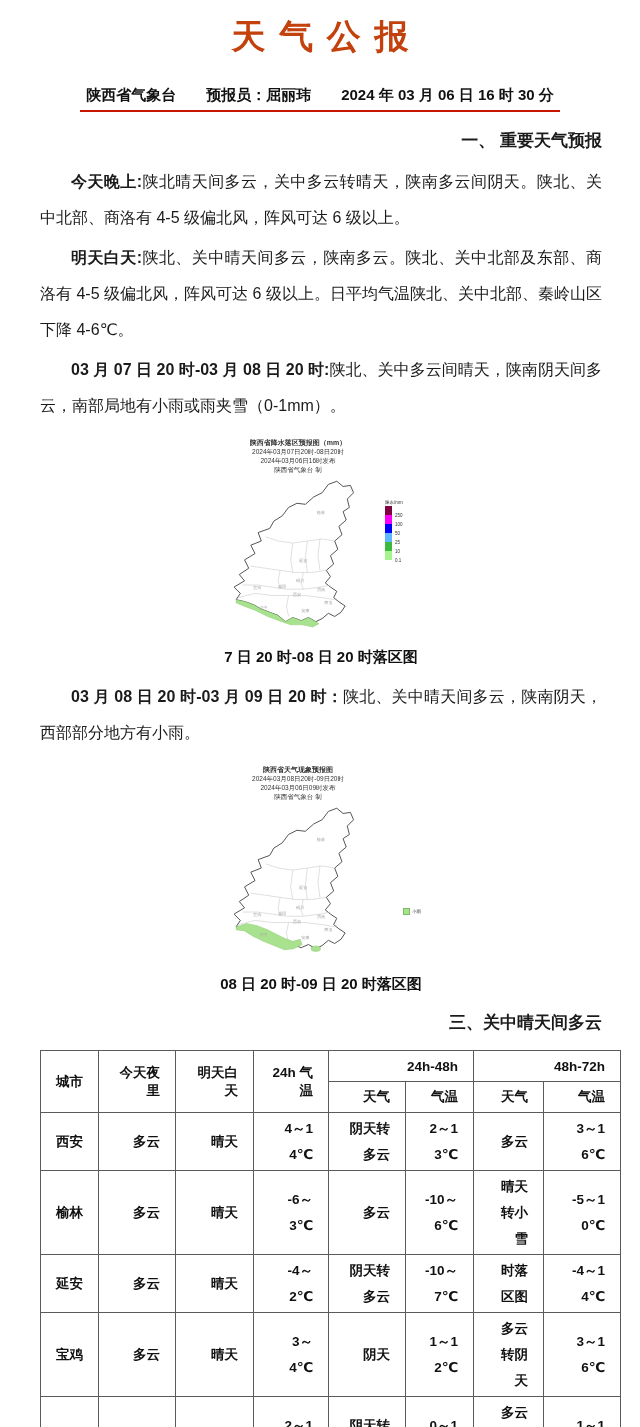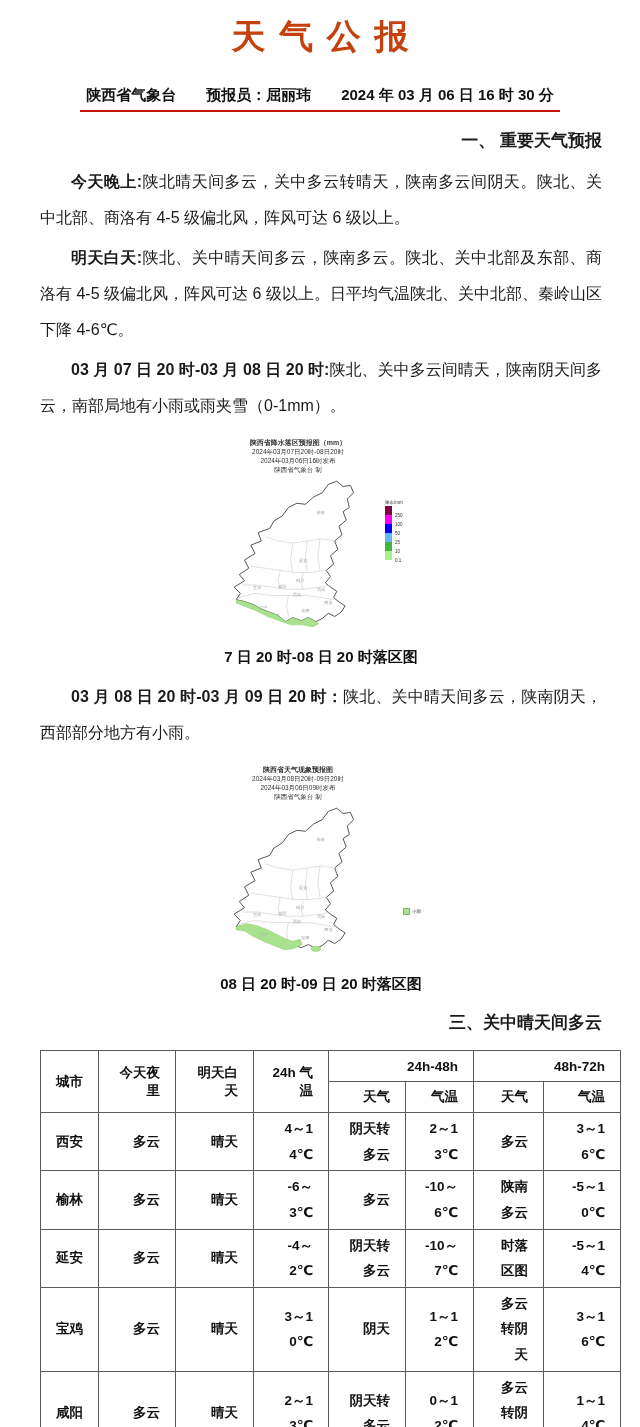--- a/index.html
+++ b/index.html
@@ -212,38 +212,38 @@
             <td>多云</td>
             <td>3～16℃</td>
           </tr>
           <tr>
             <td>榆林</td>
             <td>多云</td>
             <td>晴天</td>
             <td>-6～3℃</td>
             <td>多云</td>
             <td>-10～6℃</td>
-            <td>陕南多云</td>
+            <td>晴天转小雪</td>
             <td>-5～10℃</td>
           </tr>
           <tr>
             <td>延安</td>
             <td>多云</td>
             <td>晴天</td>
             <td>-4～2℃</td>
             <td>阴天转多云</td>
             <td>-10～7℃</td>
             <td>时落区图</td>
-            <td>-5～14℃</td>
+            <td>-4～14℃</td>
           </tr>
           <tr>
             <td>宝鸡</td>
             <td>多云</td>
             <td>晴天</td>
-            <td>3～10℃</td>
+            <td>3～4℃</td>
             <td>阴天</td>
             <td>1～12℃</td>
             <td>多云转阴天</td>
             <td>3～16℃</td>
           </tr>
           <tr>
             <td>咸阳</td>
             <td>多云</td>
             <td>晴天</td>
             <td>2～13℃</td>

